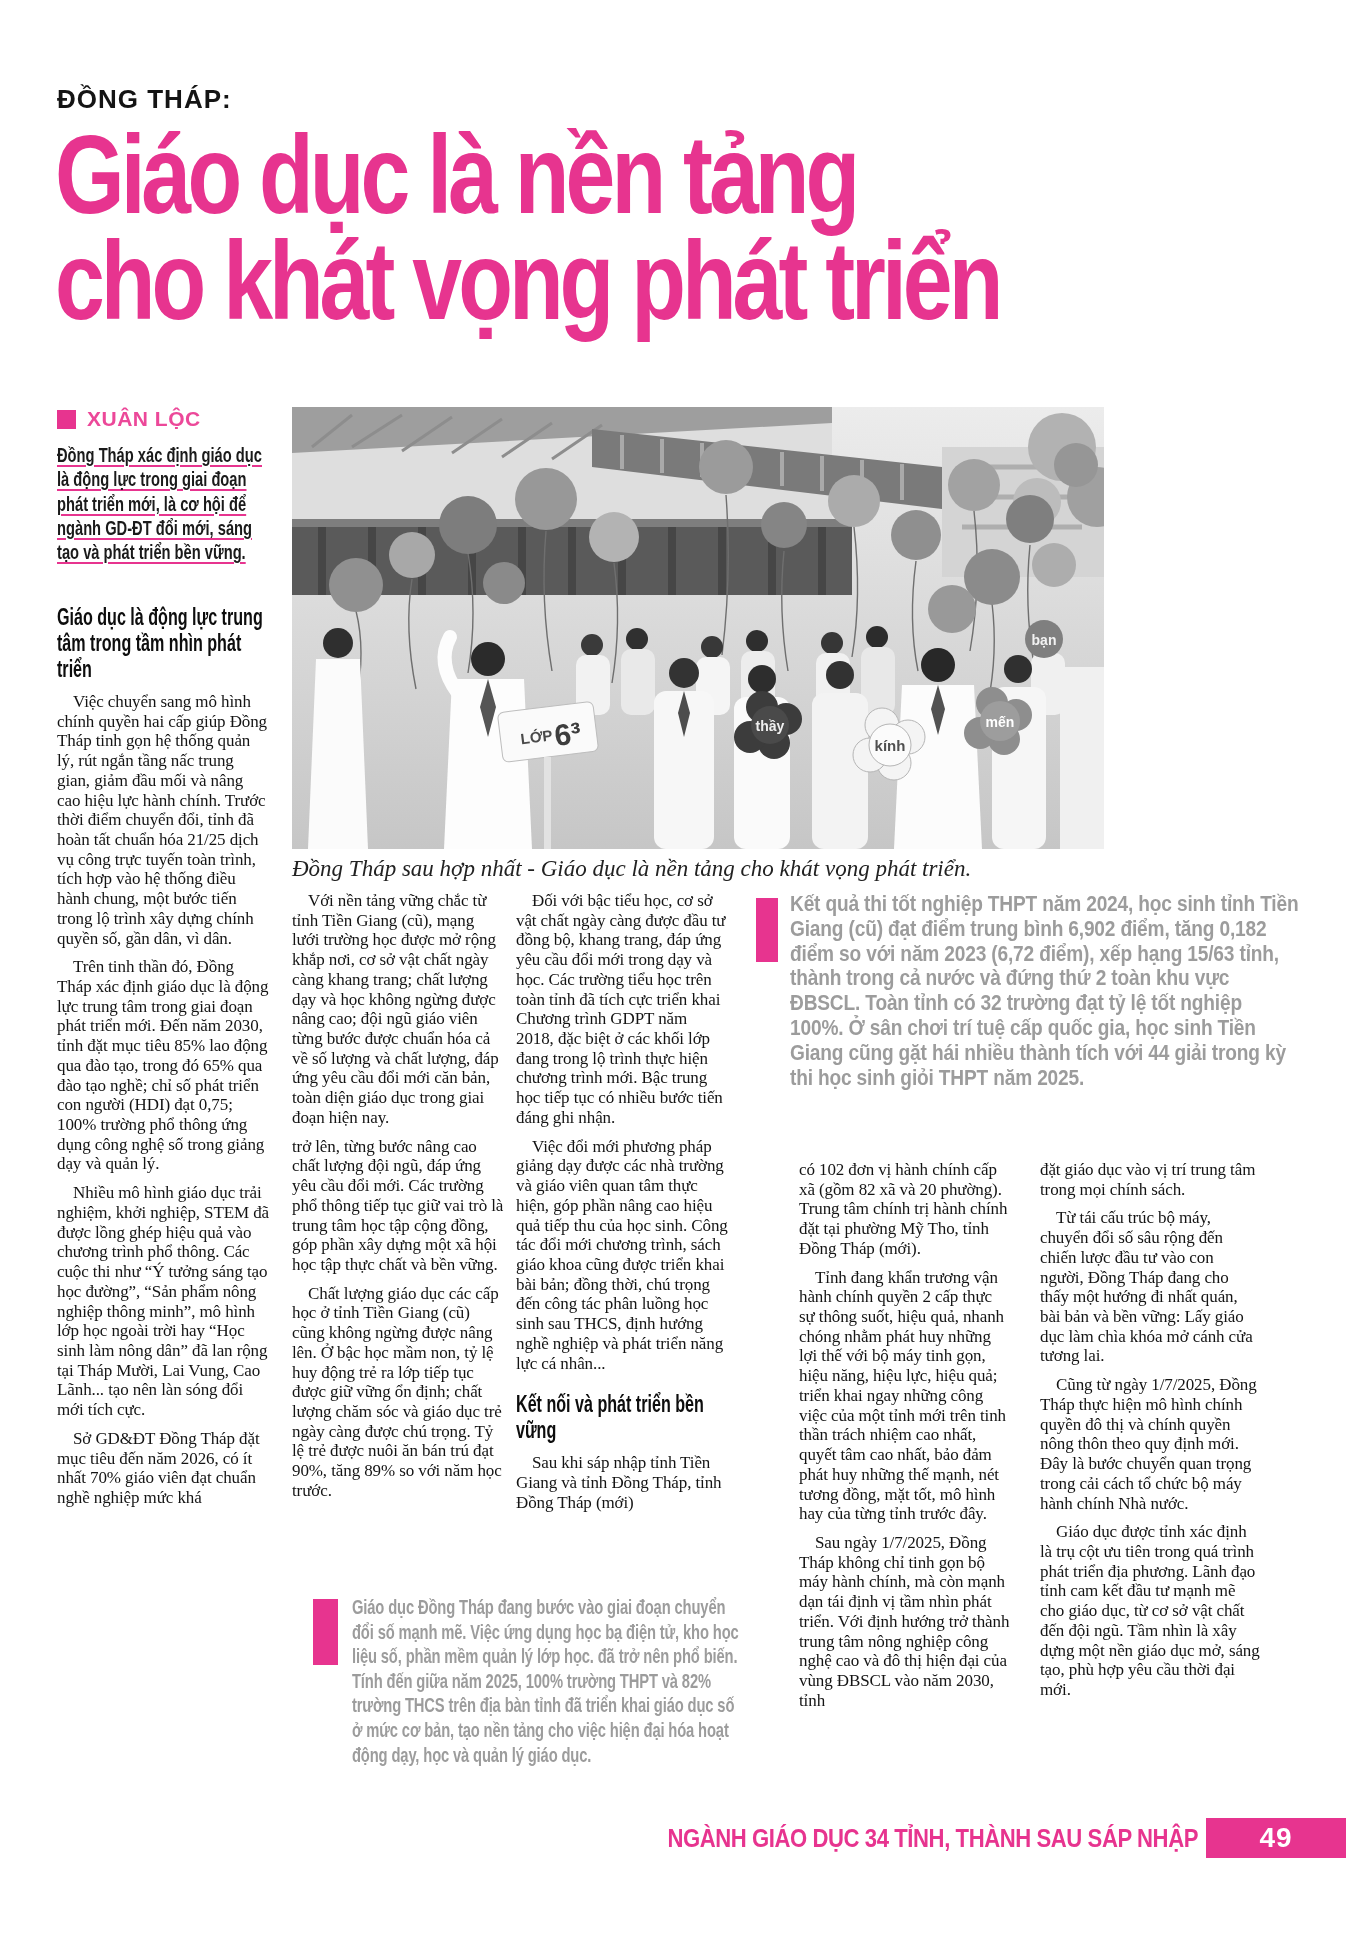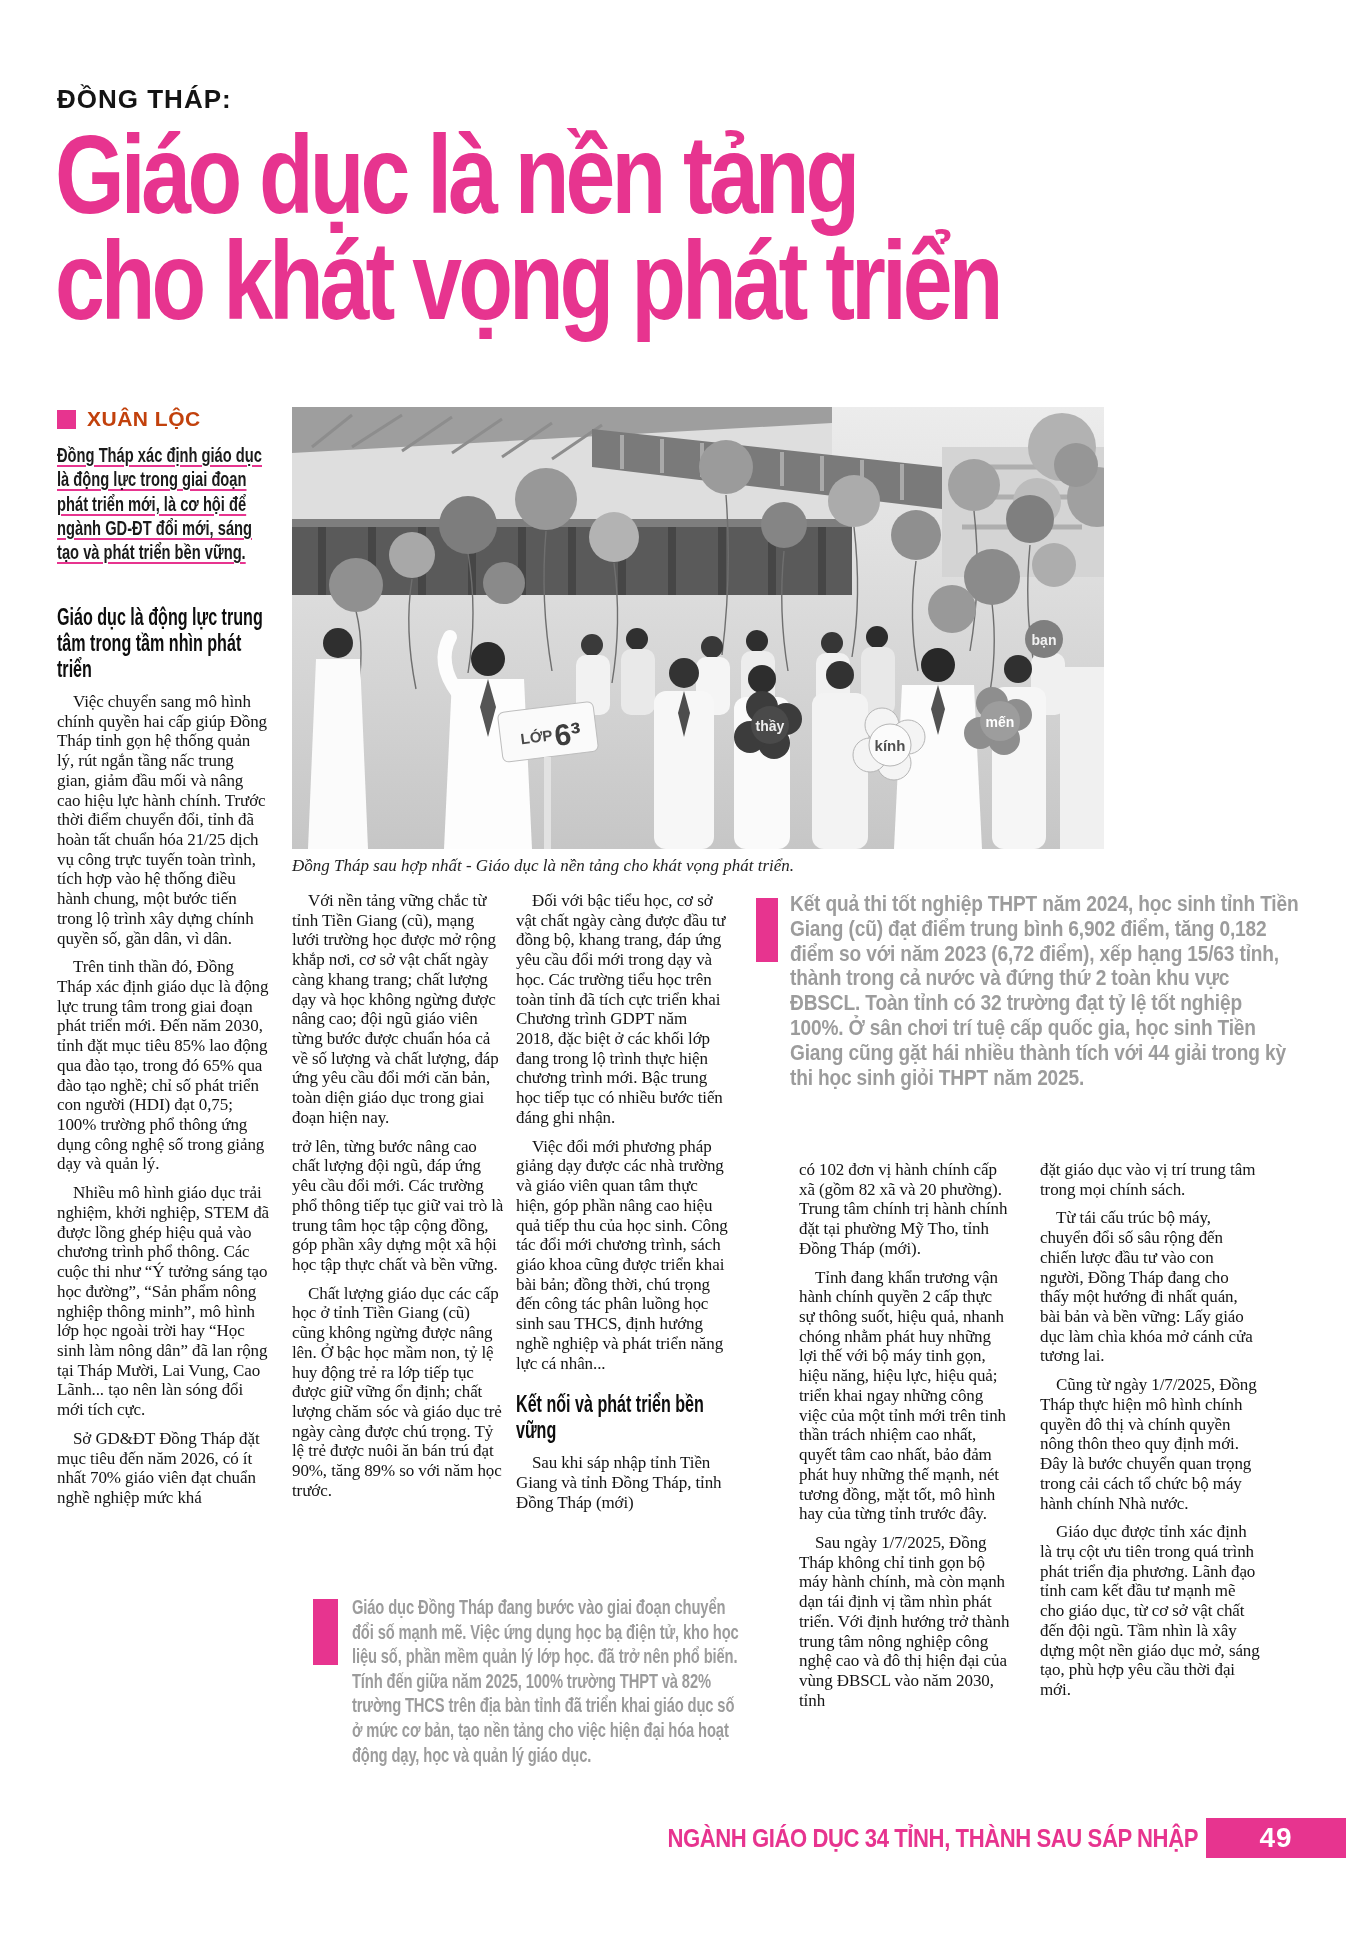--- a/index.html
+++ b/index.html
@@ -12,41 +12,41 @@
   
   .kicker{left:57px;top:84px;font-weight:bold;font-size:26px;letter-spacing:1px;color:#141414;text-align:right;}
   
   .headline{color:#e7348f;font-weight:bold;line-height:0.95;letter-spacing:-5px;
     transform:scaleX(0.80);transform-origin:0 0;white-space:nowrap;font-size:112px;}
   .hl1{left:55px;top:122px;}
   .hl2{left:55px;top:228px;}
   
   .byline{left:57px;top:407px;display:flex;align-items:center;}
   .byline-square{width:19px;height:19px;background:#e7348f;margin-right:11px;}
-  .byline-name{font-weight:bold;font-size:21px;letter-spacing:0.5px;color:#c2410c;text-align:right;}
+  .byline-name{font-weight:bold;font-size:21px;letter-spacing:0.5px;color:#ec4899;text-align:right;}
   
   .intro{left:57px;top:443px;width:300px;transform:scaleX(0.70);transform-origin:0 0;
     font-weight:bold;font-size:21px;line-height:1.16;color:#1a1a1a;
     text-decoration:underline;text-decoration-color:#e7348f;text-decoration-thickness:2px;text-underline-offset:3px;}
   
   .col{line-height:1.16;}
   .col p{font-size:17px;line-height:1.16;margin:0 0 9px 0;text-indent:16px;letter-spacing:-0.1px;}
   .col1{left:57px;top:604px;width:213px;}
   .col2{left:292px;top:891px;width:213px;}
   .col3{left:516px;top:891px;width:213px;}
   .col4{left:799px;top:1160px;width:211px;}
   .col5{left:1040px;top:1160px;width:221px;}
   .sec-head{width:306px;transform:scaleX(0.70);transform-origin:0 0;
     font-family:"Liberation Sans", sans-serif;font-weight:bold;font-size:23px;line-height:1.13;
     color:#0d0d0d;margin:0 0 10px 0;}
   .sec-head.mid{margin-top:18px;}
   
   .photo{left:292px;top:407px;width:812px;height:442px;background:#cfcfcf;}
   .photo svg{display:block;width:100%;height:100%;filter:grayscale(1);}
-  .caption{left:292px;top:856px;width:812px;font-style:italic;font-size:17px;color:#222;}
+  .caption{left:292px;top:856px;width:812px;font-style:italic;font-size:23px;color:#222;}
   
   .quote-bar{width:22px;background:#e7348f;}
   .qbar-right{left:756px;top:898px;height:64px;}
   .qbar-bottom{left:313px;top:1599px;height:66px;width:25px;}
   .quote-text{font-family:"Liberation Sans", sans-serif;font-weight:bold;color:#9c9c9c;
     transform-origin:0 0;}
   .quote-right{left:790px;top:892px;width:572px;transform:scaleX(0.89);
     font-size:21.5px;line-height:1.155;letter-spacing:-0.2px;}
   .quote-bottom{left:352px;top:1595px;width:542px;transform:scaleX(0.72);
     font-size:20.5px;line-height:1.2;letter-spacing:-0.2px;}

